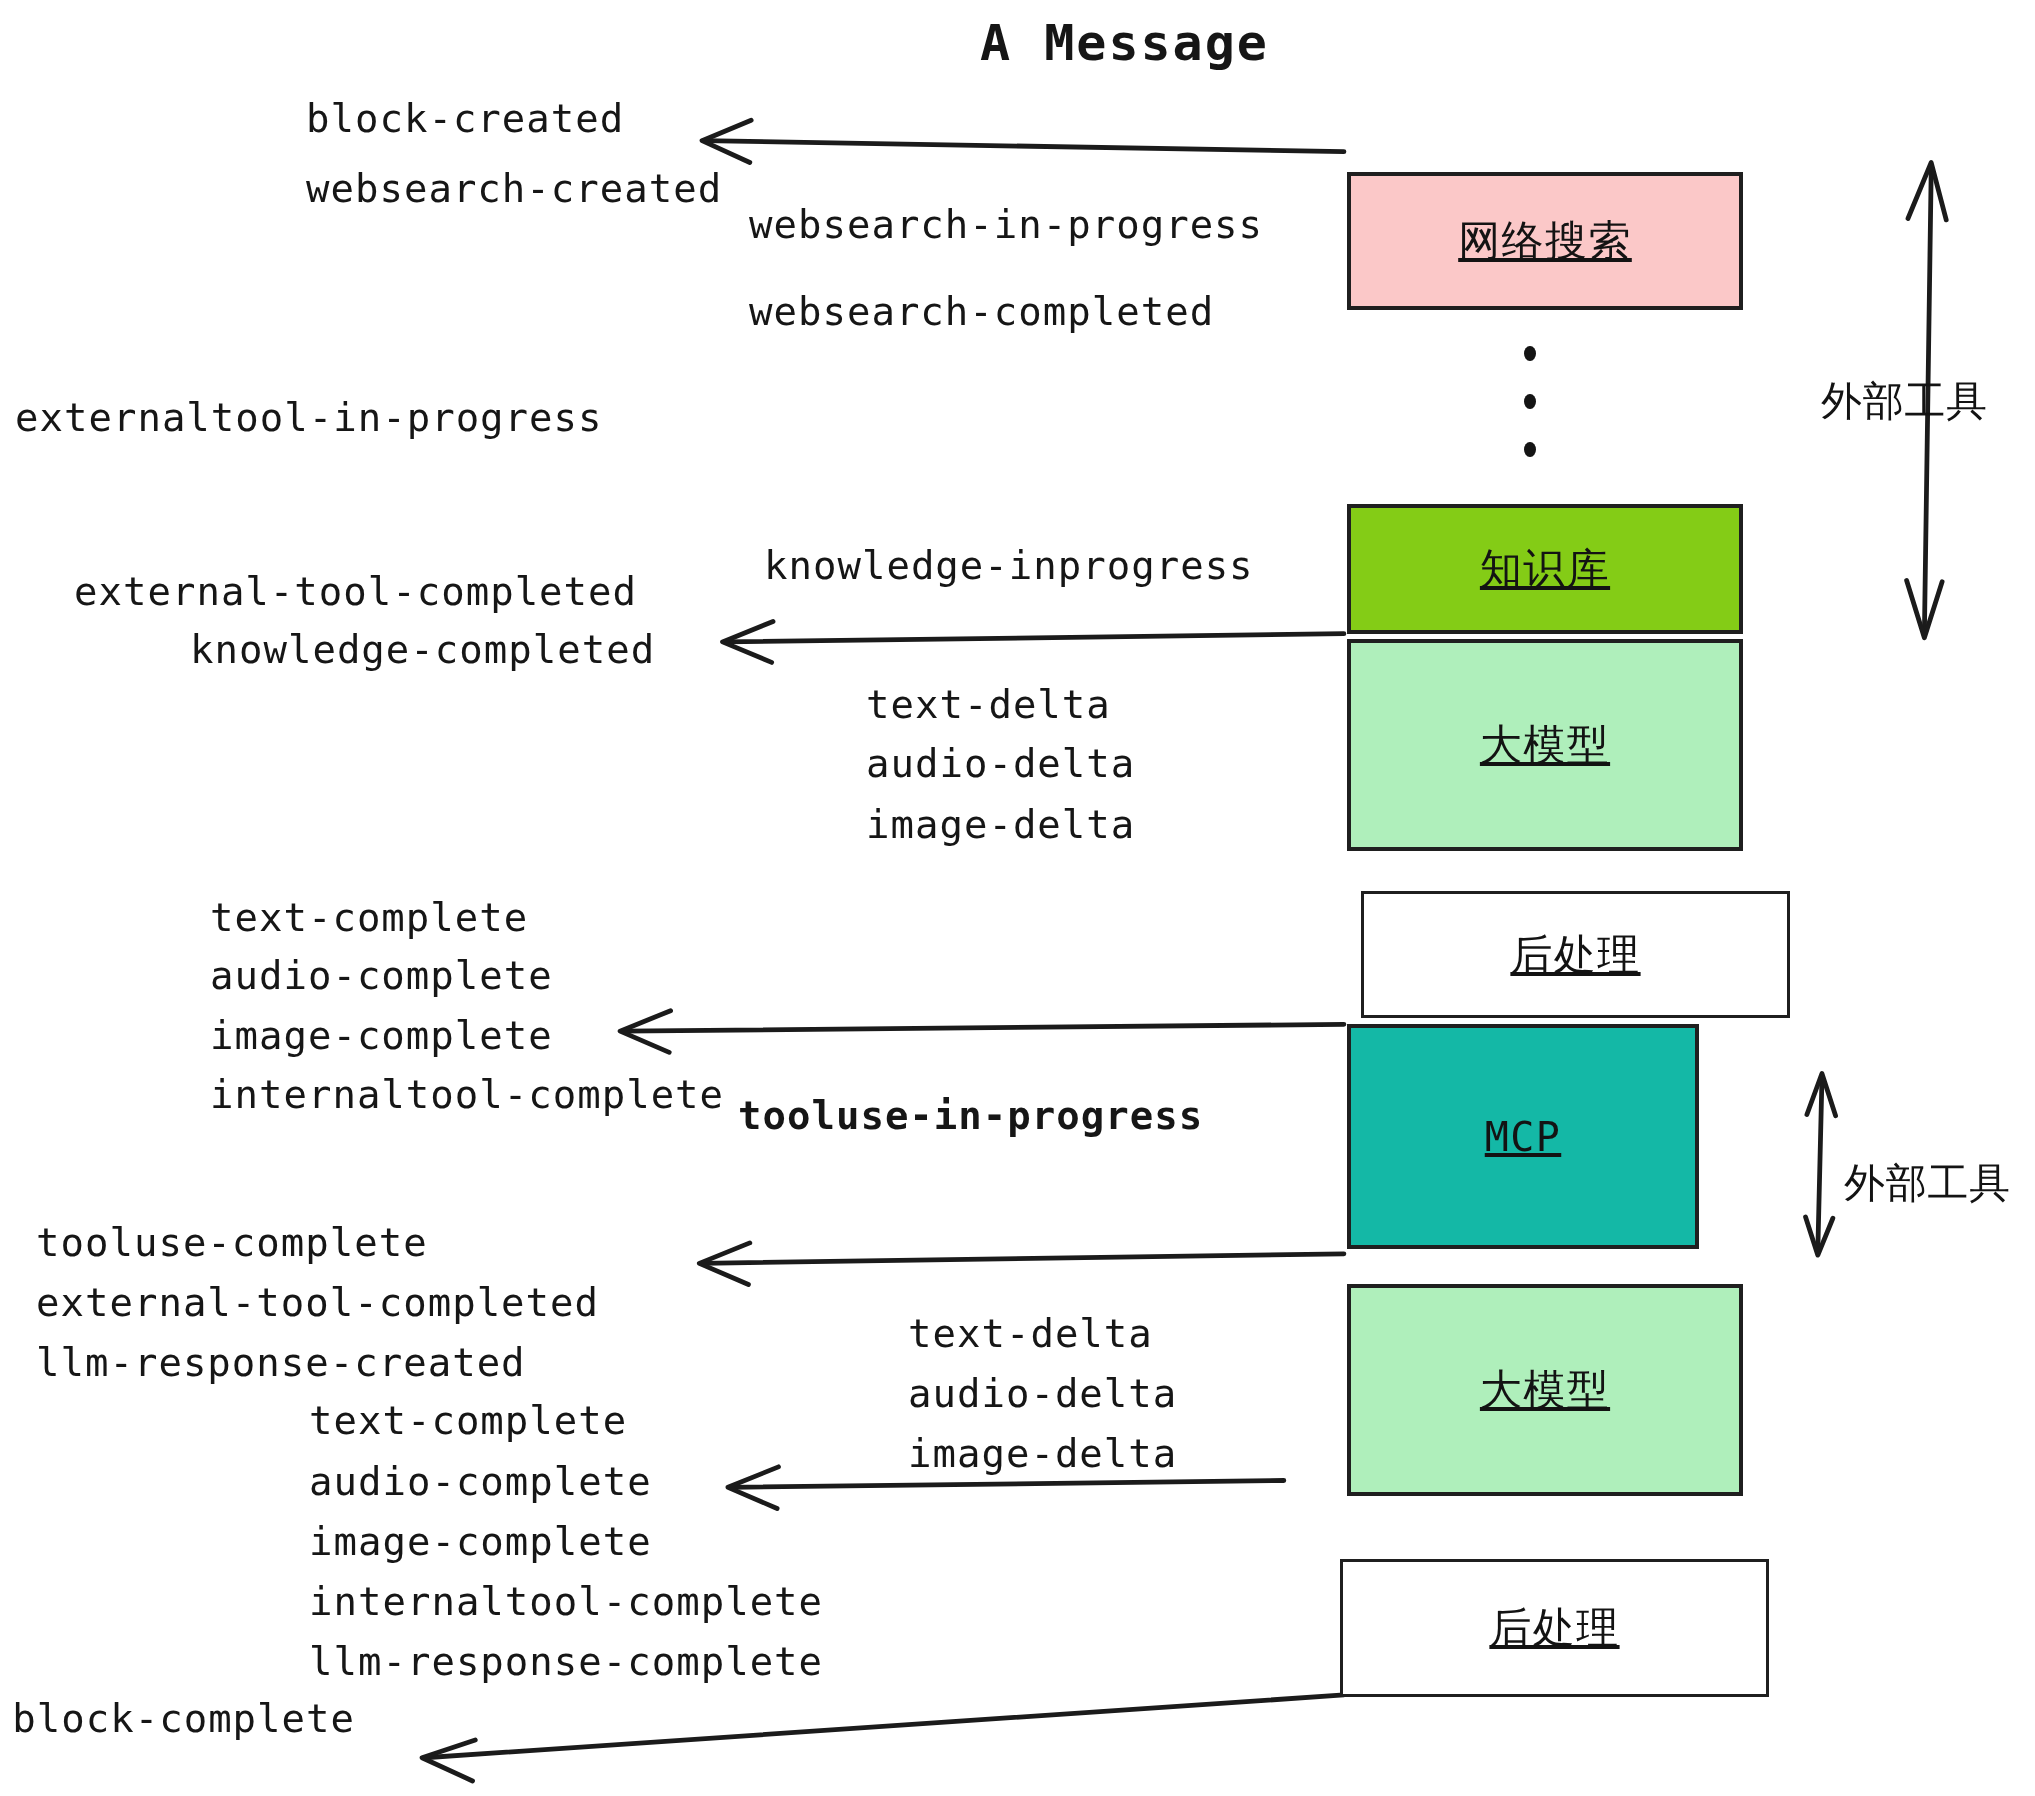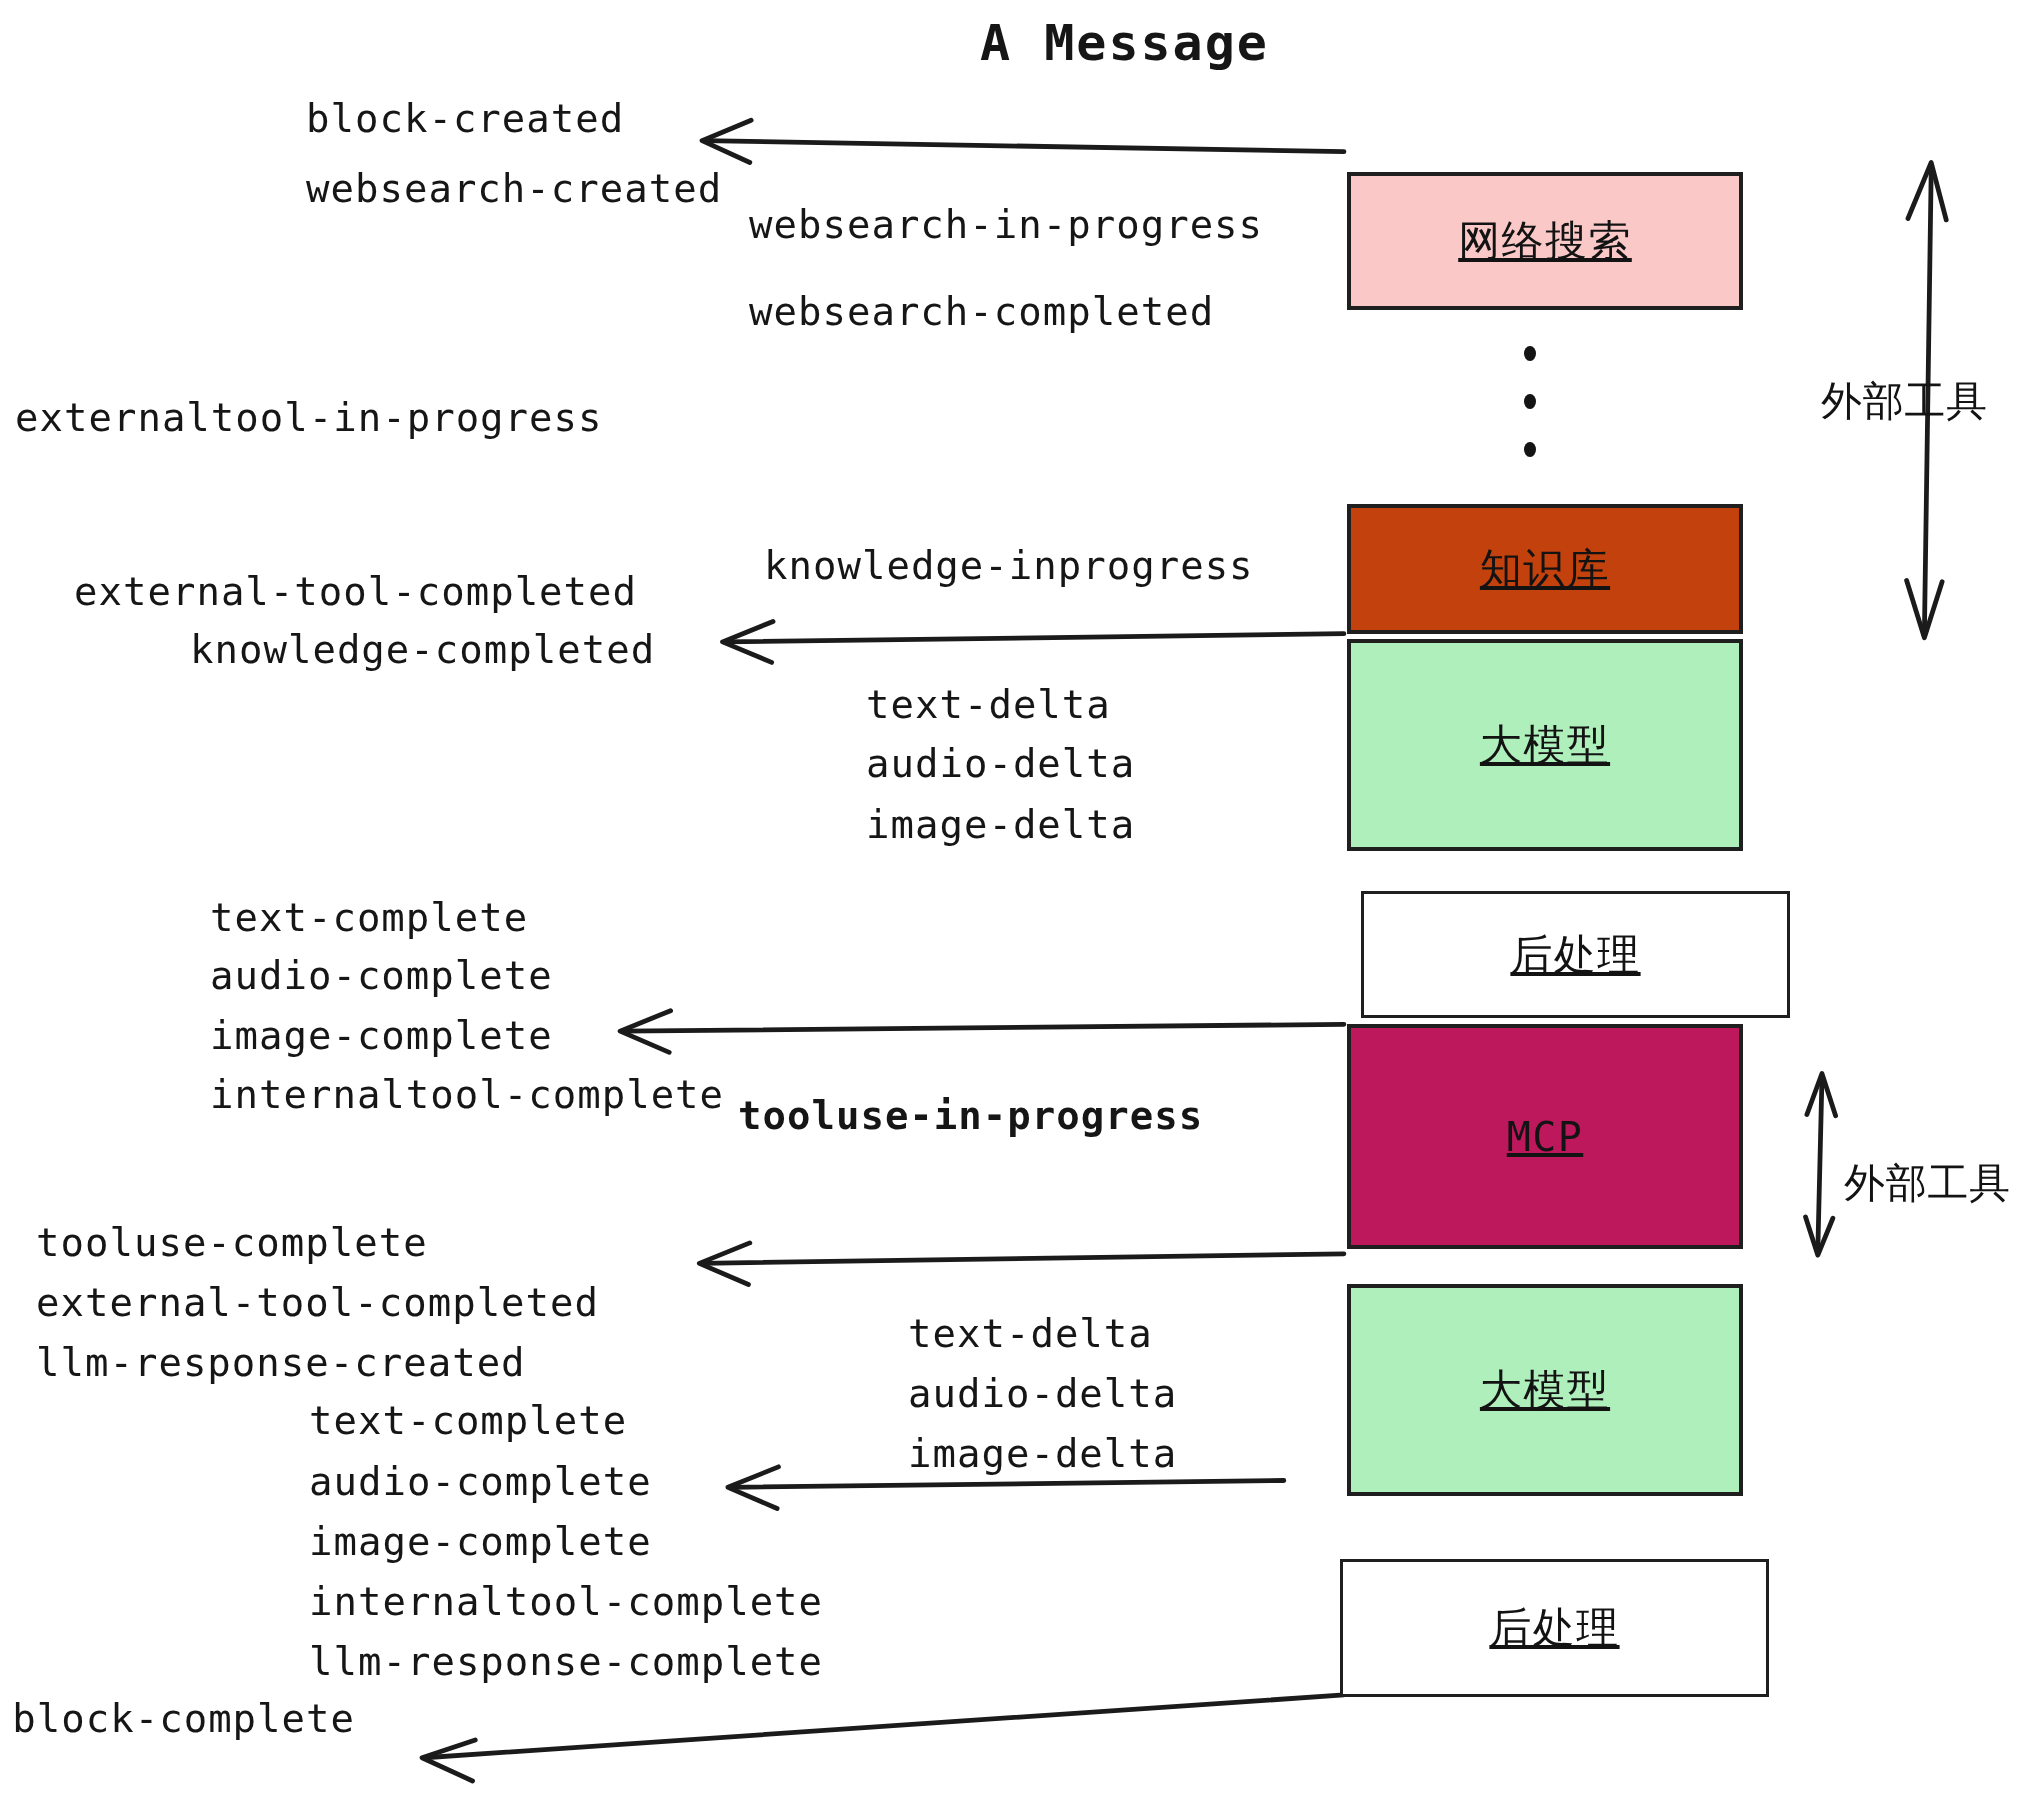--- a/index.html
+++ b/index.html
@@ -167,33 +167,33 @@
   <div class="node" style="left:1347px; top:172px; width:396px; height:138px; background:#FBC8C8;">
     <span class="node-label">网络搜索</span>
   </div>
 
   <div class="dots" style="left:1523px; top:346px; width:13.7px; height:111px;">
     <span></span>
     <span></span>
     <span></span>
   </div>
 
-  <div class="node" style="left:1347px; top:504px; width:396px; height:130px; background:#c2410c;">
+  <div class="node" style="left:1347px; top:504px; width:396px; height:130px; background:#84cc16;">
     <span class="node-label">知识库</span>
   </div>
 
   <div class="node" style="left:1347px; top:639px; width:396px; height:212px; background:#AFEFBB;">
     <span class="node-label">大模型</span>
   </div>
 
   <div class="node thin" style="left:1361px; top:891px; width:429px; height:127px; background:#FFFFFF;">
     <span class="node-label">后处理</span>
   </div>
 
-  <div class="node mcp" style="left:1347px; top:1024px; width:396px; height:225px; background:#be185d;">
+  <div class="node mcp" style="left:1347px; top:1024px; width:352px; height:225px; background:#14b8a6;">
     <span class="node-label">MCP</span>
   </div>
 
   <div class="node" style="left:1347px; top:1284px; width:396px; height:212px; background:#AFEFBB;">
     <span class="node-label">大模型</span>
   </div>
 
   <div class="node thin" style="left:1340px; top:1559px; width:429px; height:138px; background:#FFFFFF;">
     <span class="node-label">后处理</span>
   </div>

